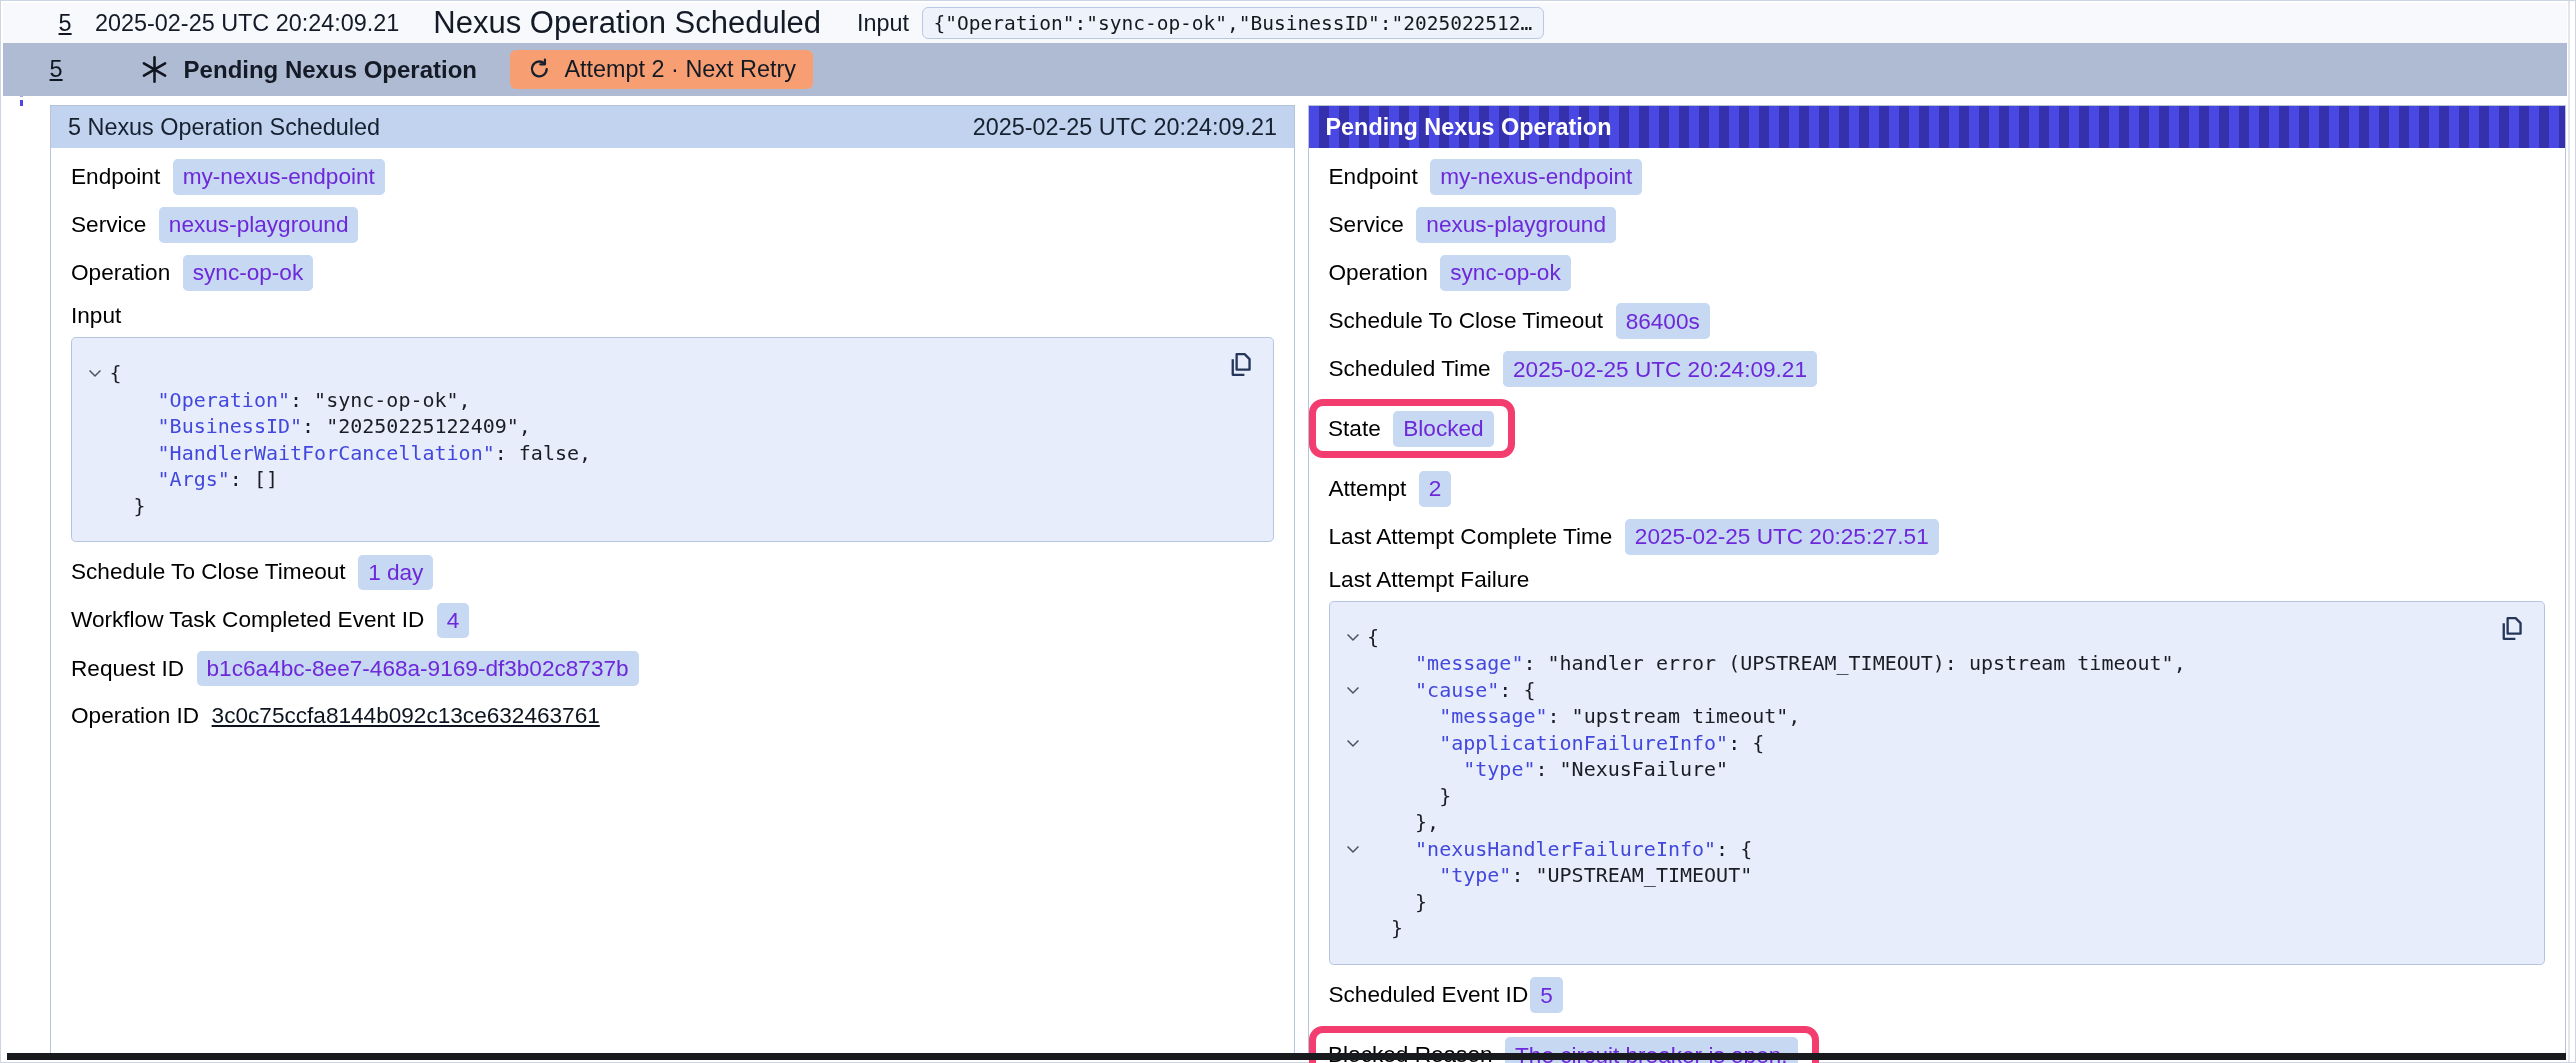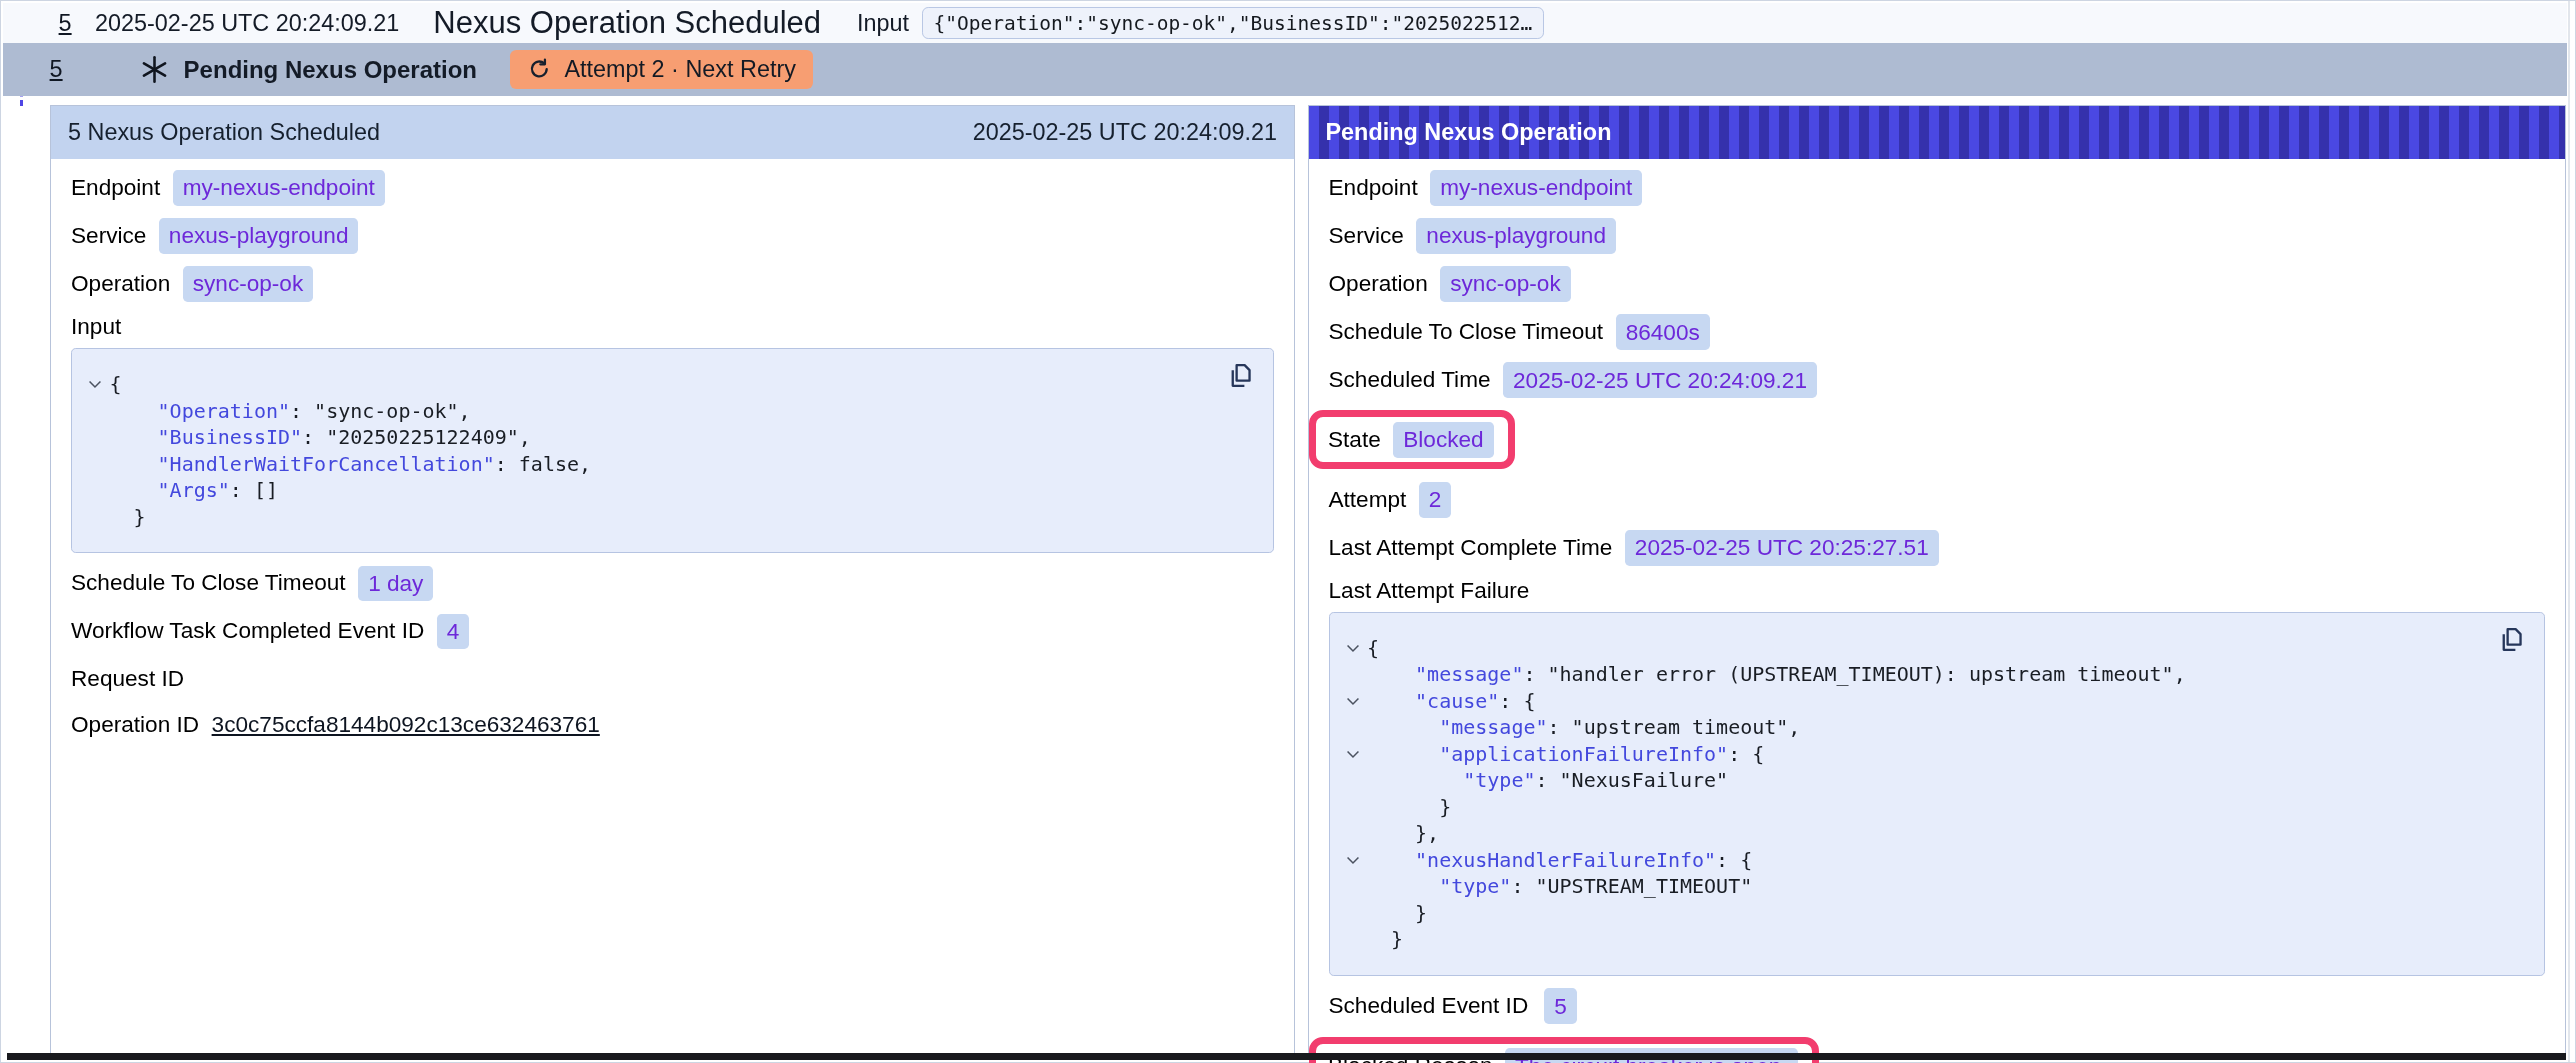--- a/index.html
+++ b/index.html
@@ -46,21 +46,21 @@
     font-size:23.4px; font-weight:500; color:#131a24;
   }
   .retry-ic { width:25px; height:25px; flex:none; }
 
   
   .cards { position:absolute; top:104px; left:49px; right:9.4px; bottom:7.8px; display:flex; gap:12.5px; }
   .card { position:relative; border:1.6px solid #b7c3da; background:#ffffff; }
   .card-left  { width:1245px; flex:none; }
   .card-right { flex:1; }
   .card-header {
-    height:53px; display:flex; align-items:center; justify-content:space-between;
+    height:42px; display:flex; align-items:center; justify-content:space-between;
     padding:0 17px; font-size:23.4px; color:#16202e;
   }
   .card-left .card-header { background:#c2d3ef; }
   .card-right .card-header {
     background:repeating-linear-gradient(90deg,#4a48e2 0 10px,#3531ac 10px 20px);
     color:#ffffff; font-weight:600;
   }
   .card-body { padding:11px 20px 15.6px 20px; font-size:22.6px; }
   .field { display:flex; align-items:center; gap:12.5px; min-height:34px; margin-bottom:12.5px; }
   .field-label { color:#000000; white-space:nowrap; }
@@ -180,20 +180,21 @@
           </div>
           <div class="field">
             <span class="inner" style="display: flex; align-items: center; gap: 12.5px;">
               <span class="field-label">Workflow Task Completed Event ID</span>
               <span class="badge">4</span>
             </span>
           </div>
           <div class="field">
             <span class="inner" style="display: flex; align-items: center; gap: 12.5px;">
               <span class="field-label">Request ID</span>
+              <span class="badge">b1c6a4bc-8ee7-468a-9169-df3b02c8737b</span>
             </span>
           </div>
           <div class="field">
             <span class="inner" style="display: flex; align-items: center; gap: 12.5px;">
               <span class="field-label">Operation ID</span>
               <span class="link-value">3c0c75ccfa8144b092c13ce632463761</span>
             </span>
           </div>
         </div>
     </div>
@@ -276,21 +277,21 @@
               <div class="code-line"><span class="code-gutter"></span><span class="code-text"><span>    },</span></span></div>
               <div class="code-line"><span class="code-gutter"><svg width="14" height="8.6" viewBox="0 0 18 11" fill="none" stroke="#4b5260" stroke-width="2">
                     <polyline points="2,2 9,9 16,2"></polyline>
                   </svg></span><span class="code-text"><span>    </span><span class="k">"nexusHandlerFailureInfo"</span><span>: {</span></span></div>
               <div class="code-line"><span class="code-gutter"></span><span class="code-text"><span>      </span><span class="k">"type"</span><span>: "UPSTREAM_TIMEOUT"</span></span></div>
               <div class="code-line"><span class="code-gutter"></span><span class="code-text"><span>    }</span></span></div>
               <div class="code-line"><span class="code-gutter"></span><span class="code-text"><span>  }</span></span></div>
             </div>
           </div>
           <div class="field">
-            <span class="inner" style="display: flex; align-items: center; gap: 16px;">
+            <span class="inner" style="display: flex; align-items: center; gap: 2px;">
               <span class="field-label">Scheduled Event ID</span>
               <span class="badge">5</span>
             </span>
           </div>
           <div class="field">
             <span class="annotation">
               <span class="inner" style="display: flex; align-items: center; gap: 12.5px;">
                 <span class="field-label">Blocked Reason</span>
                 <span class="badge">The circuit breaker is open.</span>
               </span>

